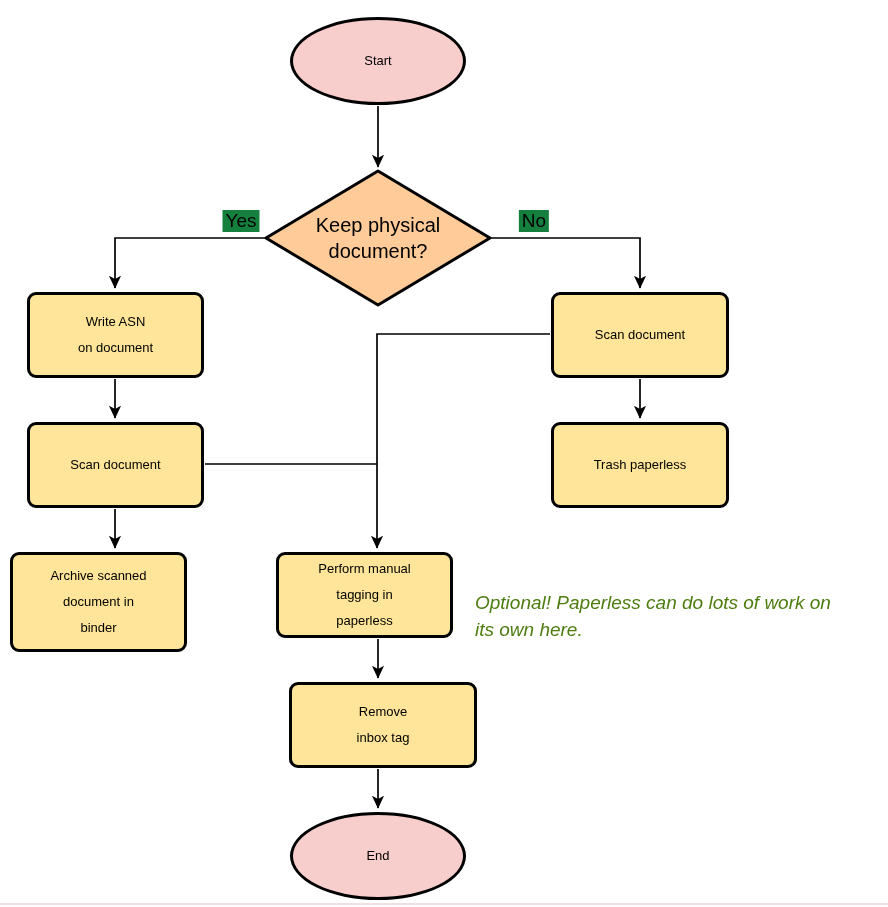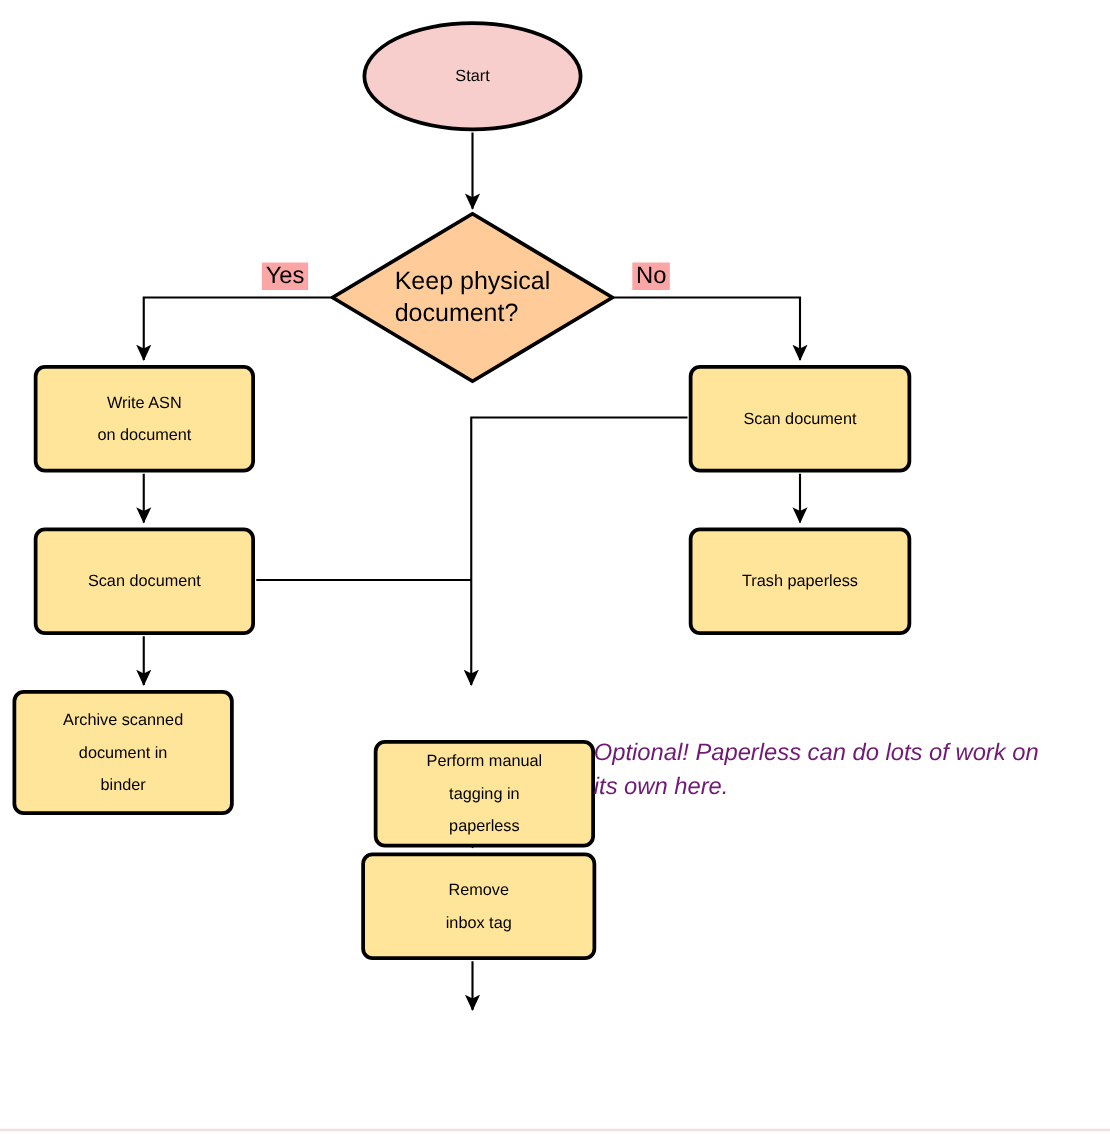--- a/index.html
+++ b/index.html
@@ -52,43 +52,44 @@
   }
   .diamond-label {
     position: absolute;
     left: 266px;
     top: 171px;
     width: 224px;
     height: 134px;
     display: flex;
     align-items: center;
     justify-content: center;
-    text-align: left;
+    text-align: center;
     font-size: 20px;
     line-height: 26px;
     color: #000000;
     pointer-events: none;
   }
   .diamond-label .label { white-space: pre-line; }
   .edge-label {
     position: absolute;
     transform: translateX(-50%);
     font-size: 19px;
     color: #000000;
-    background: #fca5a5;
+    background: #15803d;
     padding: 0 3px;
+    margin-left: 13px;
   }
   .annotation {
     position: absolute;
     left: 475px;
     top: 589px;
     font-size: 19px;
     line-height: 27px;
     font-style: italic;
-    color: #701a75;
+    color: #4d7c0f;
     white-space: pre-line;
   }
   .bottom-divider {
     position: absolute;
     left: 0;
     bottom: 2px;
     width: 100%;
     height: 2px;
     background: var(--bottom-divider, #F2E0E0);
   }
@@ -147,30 +148,33 @@
   </div>
 
   <div class="node process" style="left:551px; top:292px; width:178px; height:86px;">
     <span class="label">Scan document</span>
   </div>
 
   <div class="node process" style="left:551px; top:422px; width:178px; height:86px;">
     <span class="label">Trash paperless</span>
   </div>
 
-  <div class="node process" style="left:299px; top:552px; width:177px; height:86px;margin-top:40px;">
+  <div class="node process" style="left:276px; top:552px; width:177px; height:86px;">
     <span class="label">Perform manual
 tagging in
 paperless</span>
   </div>
 
   <div class="annotation">Optional! Paperless can do lots of work on
 its own here.</div>
 
   <div class="node process" style="left:289px; top:682px; width:188px; height:86px;">
     <span class="label">Remove
 inbox tag</span>
   </div>
 
+  <div class="node terminal" style="left:290px; top:812px; width:176px; height:88px;">
+    <span class="label">End</span>
+  </div>
 
   <div class="bottom-divider"></div>
 
 </div>
 
 </body></html>

